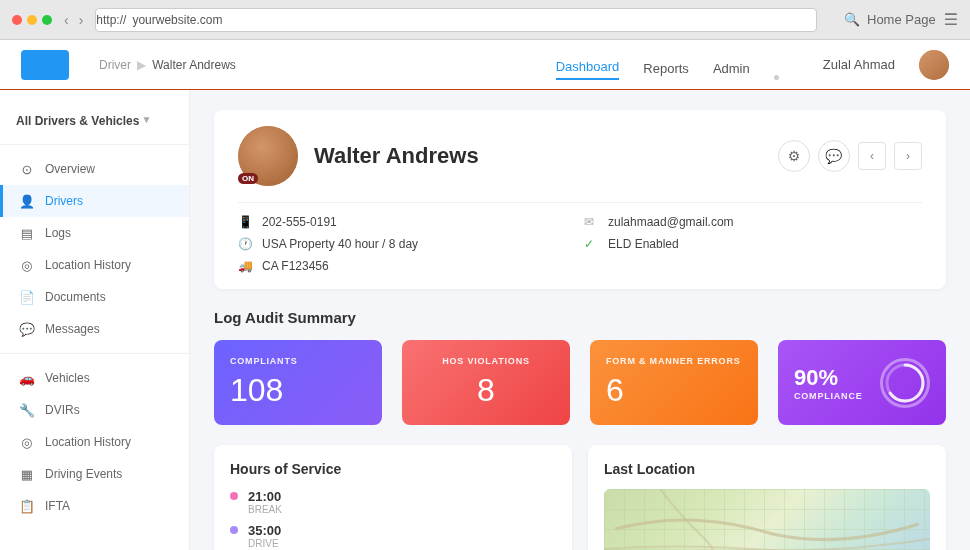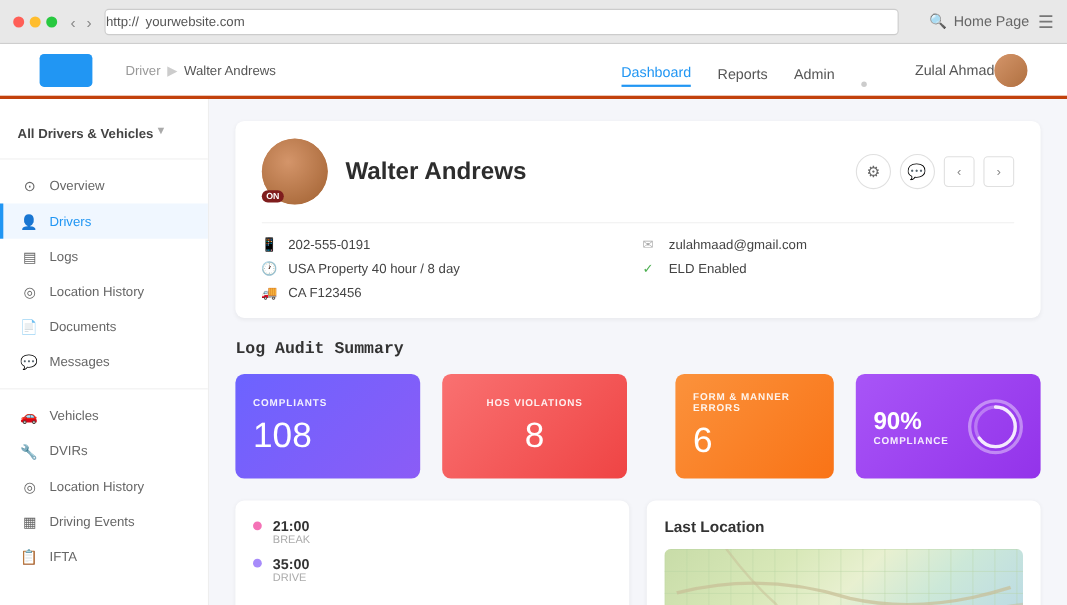--- a/index.html
+++ b/index.html
@@ -13,30 +13,30 @@
     .tl.yellow { background: #ffbd2e; }
     .tl.green { background: #28c940; }
     .nav-arrows { display: flex; gap: 2px; }
     .nav-arrow { background: none; border: none; color: #888; font-size: 14px; cursor: pointer; padding: 2px 4px; }
     .address-bar { flex: 1; background: white; border-radius: 4px; height: 24px; display: flex; align-items: center; padding: 0 0; gap: 6px; border: 1px solid #ccc; }
     .address-text { font-size: 12px; color: #555; }
     .page-title-bar { margin-left: 20px; font-size: 13px; color: #666; display: flex; align-items: center; gap: 6px; }
     .menu-icon { margin-left: auto; font-size: 16px; color: #777; cursor: pointer; }
 
     
-    .app-header { background: white; height: 50px; display: flex; align-items: center; padding: 0 36px; border-bottom: 3px solid #c2410c; box-shadow: 0 1px 3px rgba(0,0,0,0.05); }
+    .app-header { background: white; height: 50px; display: flex; align-items: center; padding: 0 21px; border-bottom: 1px solid #c2410c; box-shadow: 0 1px 3px rgba(0,0,0,0.05); }
     .logo-box { width: 48px; height: 30px; background: #2196F3; border-radius: 4px; margin-right: 30px; }
     .breadcrumb { display: flex; align-items: center; gap: 6px; color: #999; font-size: 12px; }
     .breadcrumb-sep { color: #ccc; }
     .breadcrumb-current { color: #555; font-weight: 500; }
     .header-nav { display: flex; gap: 24px; margin-left: auto; align-items: flex-end; }
     .header-nav-item { font-size: 13px; color: #555; cursor: pointer; padding-bottom: 4px; }
     .header-nav-item.active { color: #2196F3; border-bottom: 2px solid #2196F3; font-weight: 500; }
     .header-dot { width: 5px; height: 5px; background: #ccc; border-radius: 50%; }
-    .user-info { display: flex; align-items: center; gap: 0; margin-left: 20px; font-size: 13px; color: #555; }
+    .user-info { display: flex; align-items: center; gap: 24px; margin-left: 20px; font-size: 13px; color: #555; }
     .avatar { width: 30px; height: 30px; border-radius: 50%; background: linear-gradient(135deg, #e0a070, #c07050); display: flex; align-items: center; justify-content: center; overflow: hidden; }
     .avatar-img { width: 100%; height: 100%; background: linear-gradient(135deg, #d4956a, #b07040); border-radius: 50%; }
 
     
     .app-body { display: flex; height: calc(550px - 40px - 50px); }
 
     
     .sidebar { width: 190px; background: white; border-right: 1px solid #eee; padding: 16px 0; overflow-y: auto; flex-shrink: 0; }
     .sidebar-dropdown { display: flex; align-items: flex-start; gap: 2px; padding: 8px 16px; font-size: 12px; font-weight: 600; color: #444; cursor: pointer; }
     .dropdown-arrow { color: #aaa; font-size: 10px; }
@@ -56,26 +56,26 @@
     .action-btn { width: 32px; height: 32px; border-radius: 50%; border: 1px solid #e0e0e0; background: white; display: flex; align-items: center; justify-content: center; cursor: pointer; font-size: 14px; color: #666; }
     .nav-btn { width: 28px; height: 28px; border: 1px solid #e0e0e0; background: white; border-radius: 4px; display: flex; align-items: center; justify-content: center; cursor: pointer; font-size: 12px; color: #888; }
     .info-row { display: flex; align-items: center; gap: 8px; font-size: 12px; color: #555; }
     .info-icon { font-size: 12px; color: #aaa; width: 16px; }
     .info-text { color: #444; }
     .driver-details-card { background: white; border-radius: 8px; padding: 16px 24px; margin-bottom: 20px; box-shadow: 0 1px 4px rgba(0,0,0,0.05); }
     .driver-info-rows { display: grid; grid-template-columns: 1fr 1fr; gap: 8px; }
     .divider-line { height: 1px; background: #f0f0f0; margin: 16px 0 12px; }
 
     
-    .section-title { font-size: 15px; font-weight: 600; color: #333; margin-bottom: 14px; font-family: Liberation Mono, monospace; }
+    .section-title { font-size: 15px; font-weight: 600; color: #333; margin-bottom: 14px; }
     .stats-row { display: grid; grid-template-columns: repeat(4, 1fr); gap: 20px; margin-bottom: 20px; }
     .stat-card { border-radius: 8px; padding: 16px; color: white; position: relative; overflow: hidden; min-height: 80px; display: flex; flex-direction: column; justify-content: center; }
     .stat-card.blue { background: linear-gradient(135deg, #6c63ff, #8b5cf6); }
     .stat-card.red { background: linear-gradient(135deg, #f97171, #ef4444); text-align: center; }
-    .stat-card.orange { background: linear-gradient(135deg, #fb923c, #f97316); margin-left: 24px; }
+    .stat-card.orange { background: linear-gradient(135deg, #fb923c, #f97316); }
     .stat-card.purple { background: linear-gradient(135deg, #a855f7, #9333ea); }
     .stat-label { font-size: 9px; font-weight: 600; text-transform: uppercase; letter-spacing: 0.8px; opacity: 0.9; margin-bottom: 6px; }
     .stat-value { font-size: 32px; font-weight: 400; }
     .stat-circle { position: absolute; right: 12px; top: 50%; transform: translateY(-50%); width: 50px; height: 50px; border-radius: 50%; border: 3px solid rgba(255,255,255,0.4); display: flex; align-items: center; justify-content: center; }
 
     
     .bottom-row { display: grid; grid-template-columns: 1fr 1fr; gap: 16px; }
     .panel { background: white; border-radius: 8px; padding: 16px; box-shadow: 0 1px 4px rgba(0,0,0,0.05); }
     .panel-title { font-size: 14px; font-weight: 600; color: #333; margin-bottom: 12px; }
     .hos-item { display: flex; align-items: flex-start; gap: 10px; margin-bottom: 8px; }
@@ -264,20 +264,21 @@
             <circle cx="22" cy="22" r="18" fill="none" stroke="rgba(255,255,255,0.3)" stroke-width="3"></circle>
             <circle cx="22" cy="22" r="18" fill="none" stroke="rgba(255,255,255,0.85)" stroke-width="3" stroke-dasharray="101.5 113" stroke-dashoffset="28" stroke-linecap="round" transform="rotate(-90 22 22)"></circle>
           </svg>
         </div>
       </div>
     </div>
 
     <div class="bottom-row">
 
       <div class="panel">
+        <h3 class="panel-title">Hours of Service</h3>
         <div>
           <div class="hos-item">
             <div class="hos-dot pink"></div>
             <div>
               <div class="hos-time">21:00</div>
               <div class="hos-type">BREAK</div>
             </div>
           </div>
           <div class="hos-item">
             <div class="hos-dot purple"></div>

